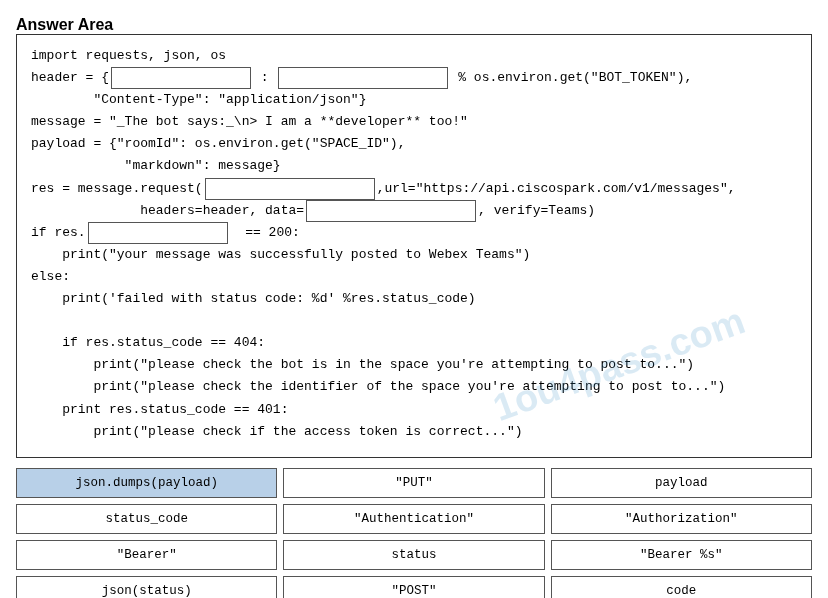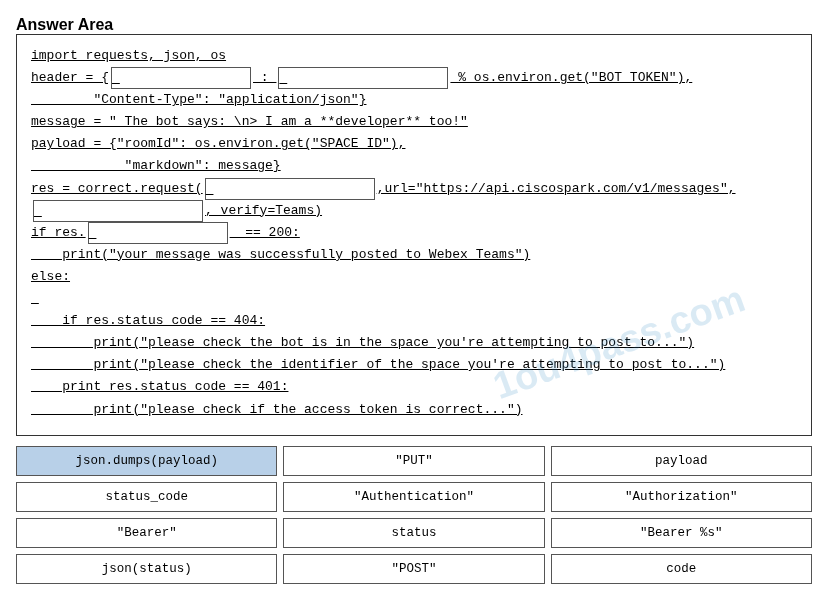--- a/index.html
+++ b/index.html
@@ -18,21 +18,20 @@
      font-size: 13px;
      line-height: 1.7;
      position: relative;
    }
    .code-line {
      display: flex;
      align-items: center;
      flex-wrap: wrap;
      gap: 0px;
      margin: 0;
-     text-decoration: underline;
    }
    .code-text {
      white-space: pre;
    }
    .input-box {
      display: inline-block;
      border: 1px solid #555;
      min-width: 110px;
      height: 22px;
      vertical-align: middle;
@@ -108,44 +107,48 @@
   </div>
 
   <div class="code-line">
     <span class="code-text">payload = {"roomId": os.environ.get("SPACE_ID"),</span>
   </div>
   <div class="code-line">
     <span class="code-text">            "markdown": message}</span>
   </div>
 
   <div class="code-line">
-    <span class="code-text">res = correct.request(</span>
+    <span class="code-text">res = message.request(</span>
     <span class="input-box input-box-xl">&nbsp;</span>
     <span class="code-text">,url="https://api.ciscospark.com/v1/messages",</span>
   </div>
 
   <div class="code-line">
+    <span class="code-text">              headers=header, data=</span>
     <span class="input-box input-box-xl">&nbsp;</span>
     <span class="code-text">, verify=Teams)</span>
   </div>
 
   <div class="code-line">
     <span class="code-text">if res.</span>
     <span class="input-box input-box-lg">&nbsp;</span>
     <span class="code-text">  == 200:</span>
   </div>
 
   <div class="code-line">
     <span class="code-text">    print("your message was successfully posted to Webex Teams")</span>
   </div>
 
   <div class="code-line">
     <span class="code-text">else:</span>
   </div>
 
+  <div class="code-line">
+    <span class="code-text">    print('failed with status code: %d' %res.status_code)</span>
+  </div>
 
   <div class="code-line">
     <span class="code-text">&nbsp;</span>
   </div>
 
   <div class="code-line">
     <span class="code-text">    if res.status_code == 404:</span>
   </div>
   <div class="code-line">
     <span class="code-text">        print("please check the bot is in the space you're attempting to post to...")</span>

